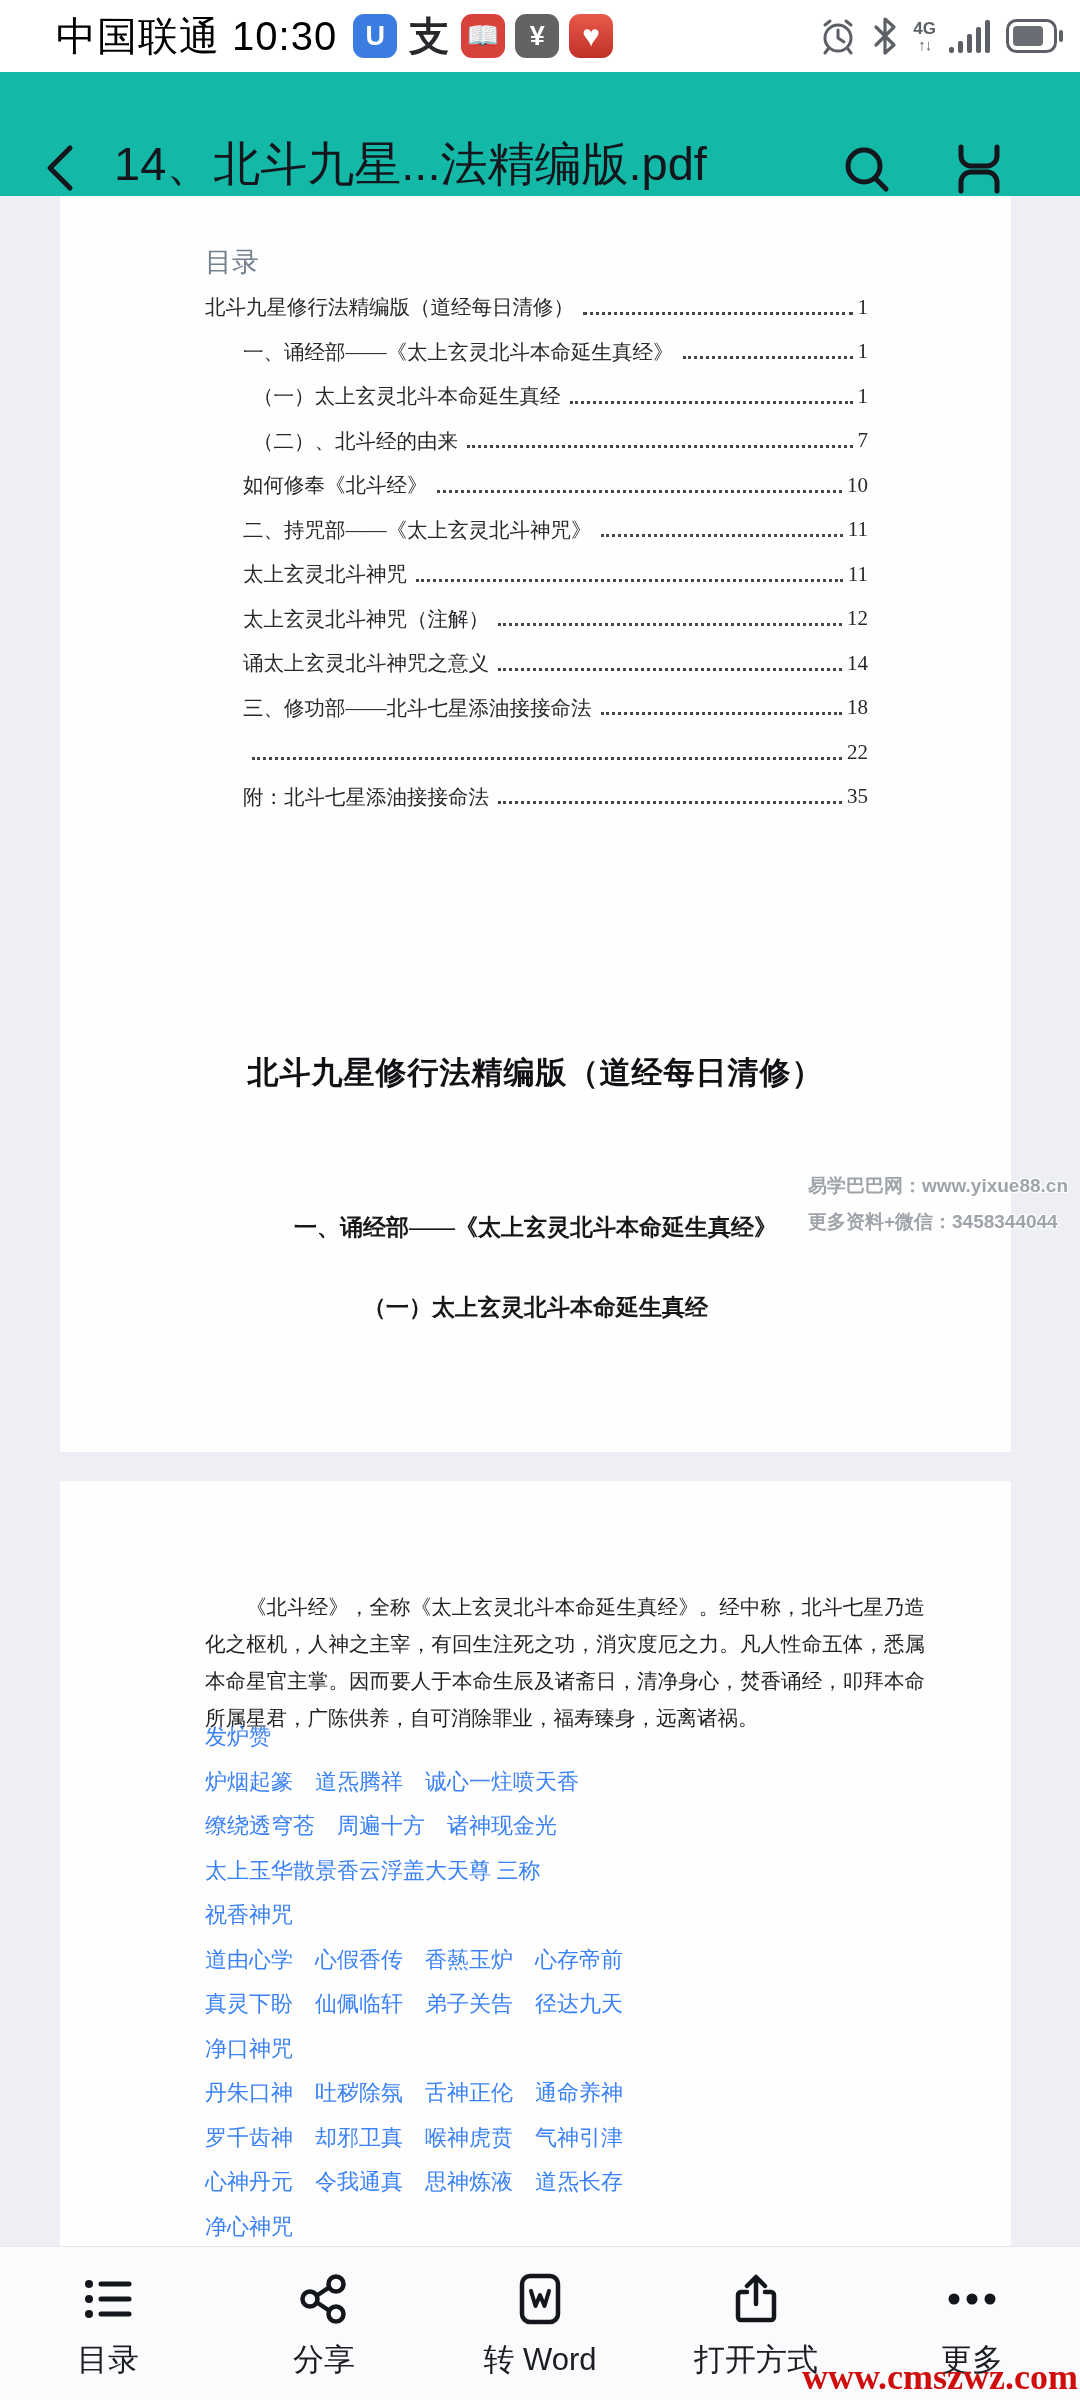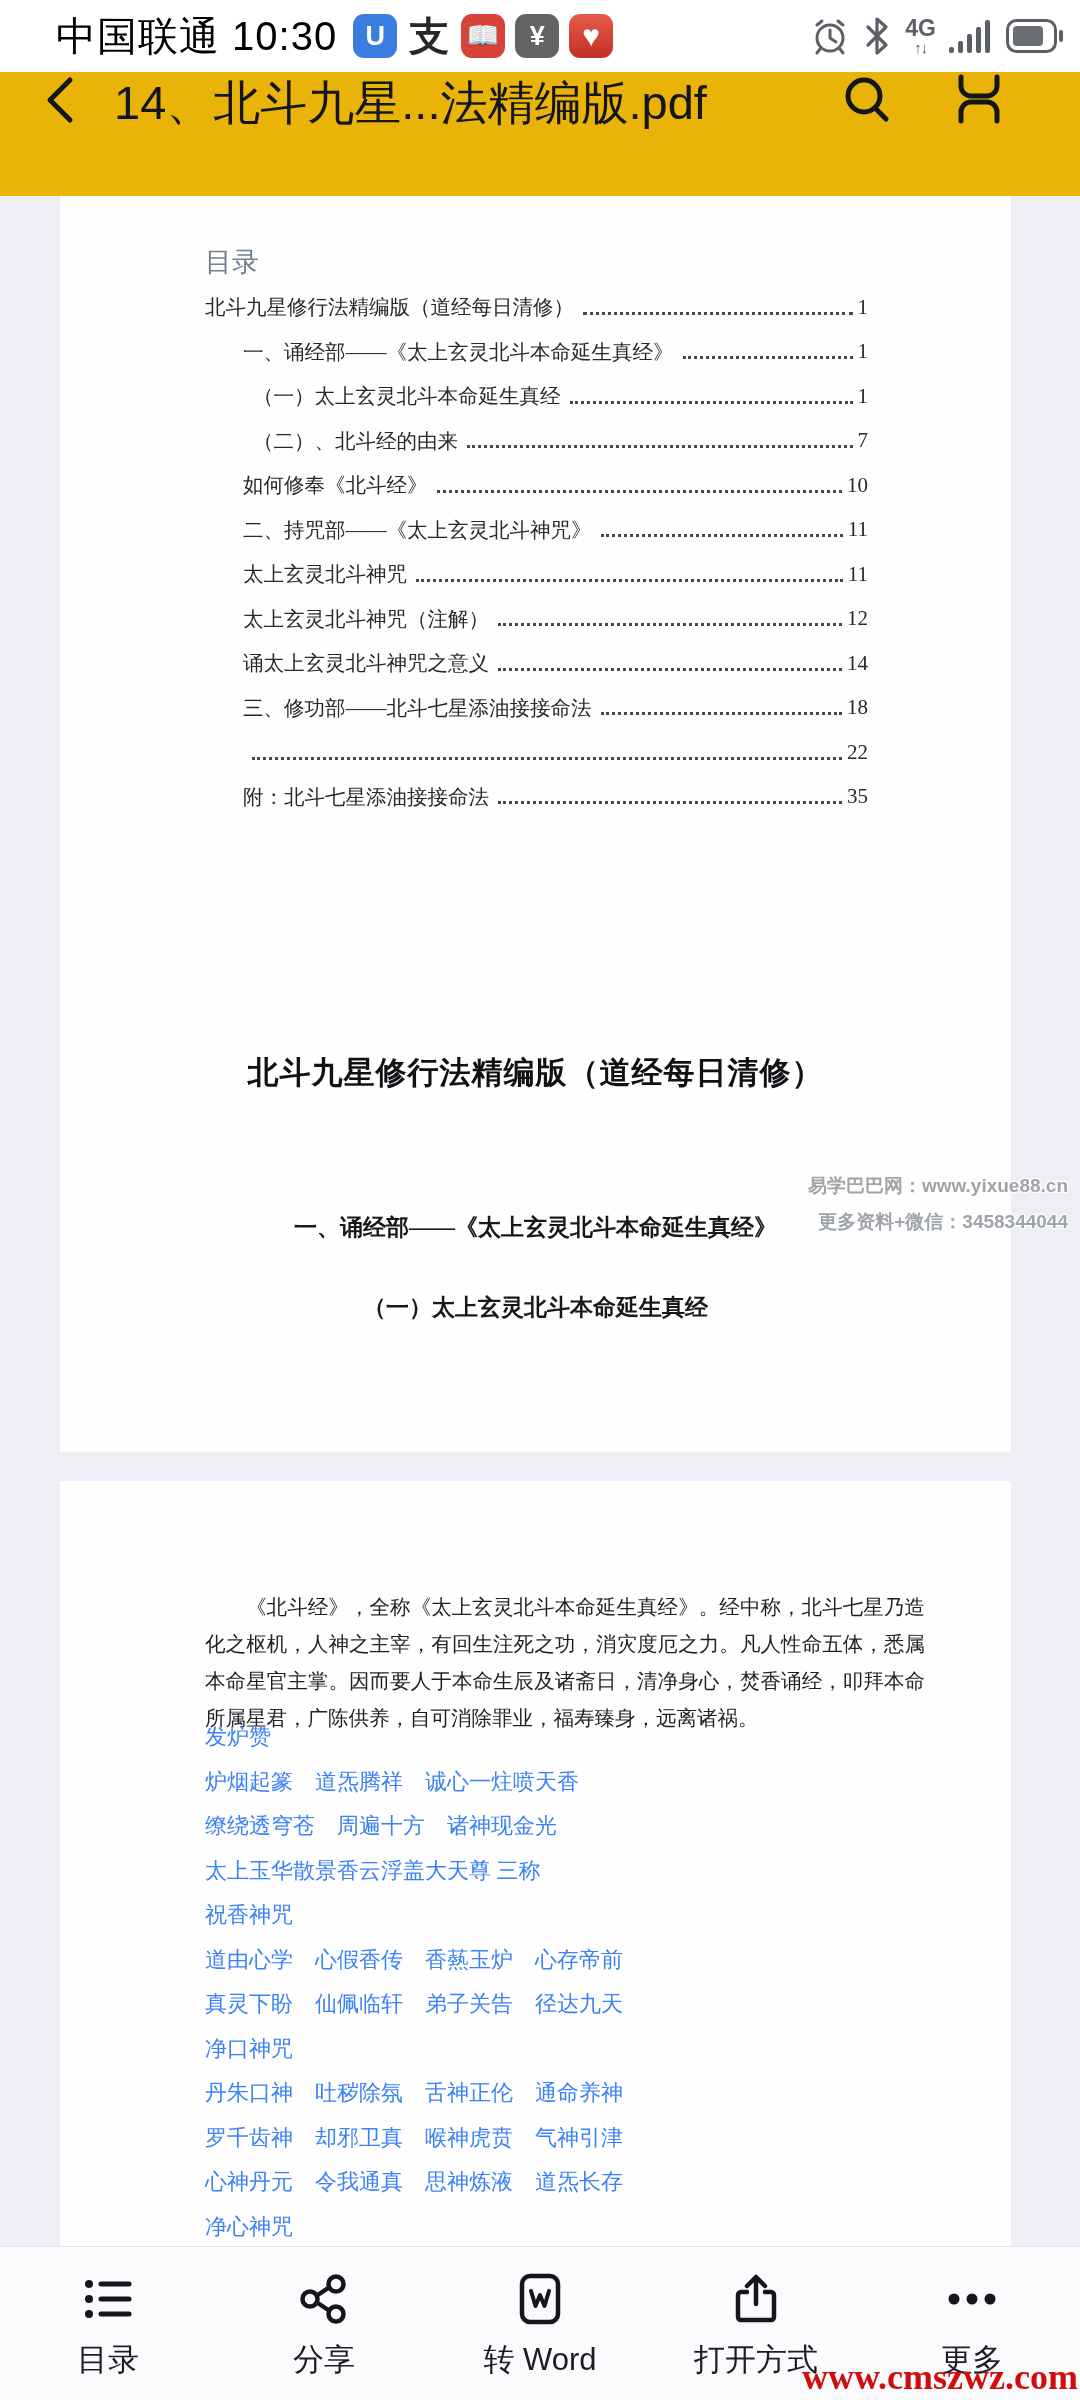--- a/index.html
+++ b/index.html
@@ -25,26 +25,26 @@
   }
   .n-uc{ background:#3b7ce0; }
   .n-zhi{ background:transparent; color:#26282c; font-size:40px; font-weight:600; }
   .n-book{ background:#d7433b; }
   .n-yen{ background:#636363; }
   .n-heart{ background:linear-gradient(180deg,#e85a4b,#c03028); font-size:30px; }
   .status-right{ margin-left:auto; display:flex; align-items:center; gap:13px; }
   .status-right svg{ display:block; }
   .net-4g{ display:flex; flex-direction:column; align-items:center; line-height:1;
            color:#5c6066; font-weight:bold; }
-  .net-4g .g{ font-size:23px; }
+  .net-4g .g{ font-size:17px; }
   .net-4g .arrows{ font-size:15px; letter-spacing:-1px; }
   
   .title-bar{
     position:absolute; top:72px; left:0; right:0; height:124px;
-    background:#eab308; display:flex; align-items:flex-start;
+    background:#14b8a6; display:flex; align-items:flex-end;
     padding:0 74px 0 42px;
   }
   .back-btn{ width:46px; height:56px; display:flex; align-items:center; }
   .doc-title{
     margin-left:26px; font-size:47px; font-weight:500; color:#14161d;
     white-space:nowrap; overflow:hidden; flex:0 1 auto;
   }
   .tb-actions{ margin-left:auto; display:flex; align-items:center; gap:58px; }
   .tb-btn{ width:54px; height:54px; display:flex; align-items:center; justify-content:center; }
   
@@ -73,21 +73,21 @@
     position:absolute; left:0; right:0; top:1016px; text-align:center;
     font-size:23px; font-weight:bold; color:#17181a;
     font-family:"Liberation Serif", serif;
   }
   .subsec-head{
     position:absolute; left:0; right:0; top:1096px; text-align:center;
     font-size:23px; font-weight:bold; color:#17181a;
     font-family:"Liberation Serif", serif;
   }
   .wm-gray{
-    position:absolute; right:-57px; top:972px; text-align:right;
+    position:absolute; right:-57px; top:972px; text-align:left;
     font-size:19px; font-weight:bold; line-height:36px; color:#9fa3aa;
     text-shadow:-1px -1px 0 #fff, 1px -1px 0 #fff, -1px 1px 0 #fff, 1px 1px 0 #fff;
     white-space:nowrap;
   }
   
   .para{
     position:absolute; left:145px; width:720px; top:108px;
     font-size:20.5px; line-height:37px; text-align:justify; text-indent:2em;
     color:#1e1f22; font-family:"Liberation Serif", serif;
   }

